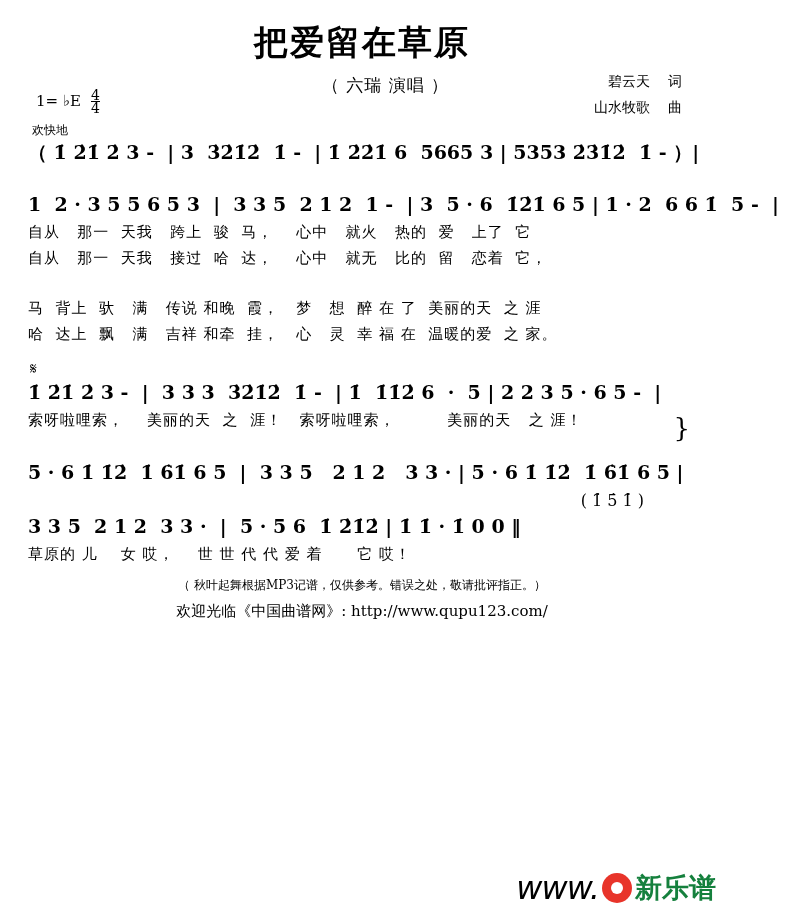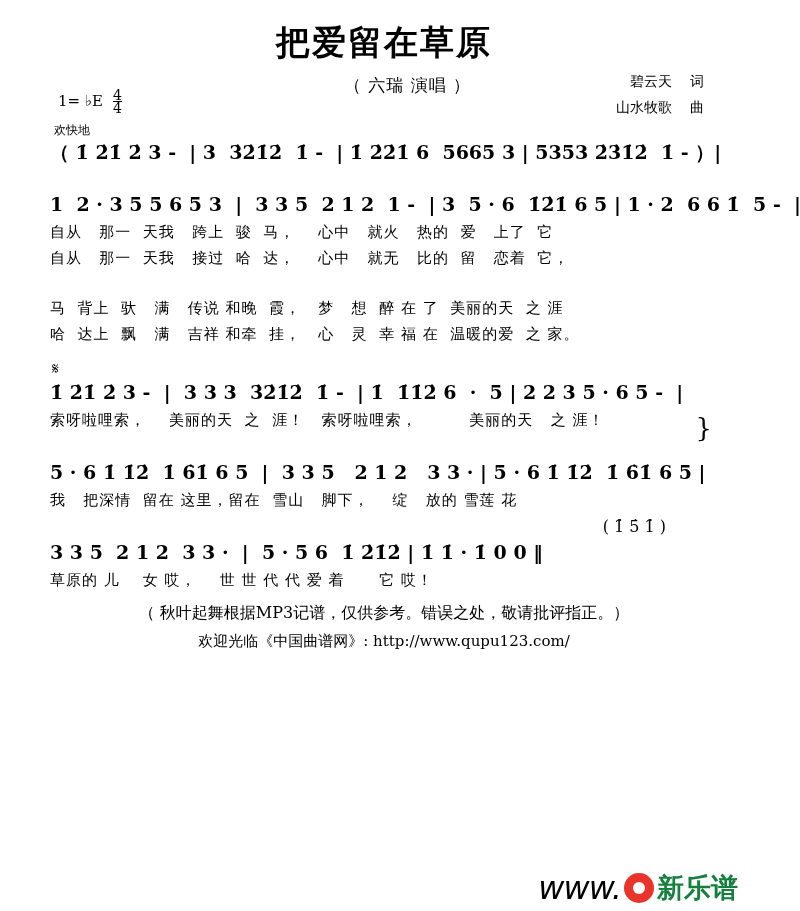--- a/index.html
+++ b/index.html
@@ -12,21 +12,20 @@
     height: 911px;
     position: relative;
     font-family: "DejaVu Sans", "Liberation Sans", sans-serif;
     color: #000000;
     overflow: hidden;
   }
   .sheet {
     position: relative;
     width: 724px;
     height: 911px;
-    margin-left: 22px;
   }
   .title {
     text-align: center;
     font-family: "DejaVu Serif", "Liberation Serif", serif;
     font-weight: bold;
     font-size: 34px;
     letter-spacing: 2px;
     padding-top: 20px;
   }
   .subtitle {
@@ -105,21 +104,21 @@
     font-size: 26px;
   }
   .bracket-note {
     position: absolute;
     right: 52px;
     font-size: 16px;
     font-family: "DejaVu Serif", "Liberation Serif", serif;
   }
   .footnote {
     text-align: center;
-    font-size: 16px;
+    font-size: 12px;
     font-family: "DejaVu Serif", "Liberation Serif", serif;
     margin-top: 10px;
   }
   .weblink {
     text-align: center;
     font-size: 15px;
     font-family: "DejaVu Serif", "Liberation Serif", serif;
     margin-top: 8px;
   }
   .watermark {
@@ -207,21 +206,20 @@
 
   <div class="system sysgroup" style="margin-top:30px">
     <div class="seg-mark" style="top:-18px">𝄋</div>
     <div class="noteline">1̇ 2̇1̇ 2̇ 3 -  |  3 3 3  3̇2̇1̇2̇  1̇ -  | 1̇  1̇1̇2̇ 6  ·  5 | 2 2 3 5 · 6 5 -  |</div>
     <div class="lyricline">索呀啦哩索，    美丽的天  之  涯！   索呀啦哩索，         美丽的天   之 涯！</div>
     <div class="brace" style="top:36px">}</div>
   </div>
 
   <div class="system sysgroup" style="margin-top:24px">
     <div class="noteline">5 · 6 1̇ 1̇2̇  1̇ 6̇1̇ 6 5  |  3 3 5   2 1 2   3 3 · | 5 · 6 1̇ 1̇2̇  1̇ 6̇1̇ 6 5 |</div>
-    <div class="lyricline">我   把深情  留在 这里，留在  雪山   脚下，    绽   放的 雪莲 花</div>
   </div>
 
 
   <div class="system sysgroup" style="margin-top:24px">
     <div class="bracket-note" style="top:-20px">( 1̇ 5̇ 1̇ )</div>
     <div class="noteline">3 3 5  2 1 2  3 3 ·  |  5 · 5 6  1̇ 2̇1̇2̇ | 1̇ 1̇ · 1̇ 0 0 ‖</div>
     <div class="lyricline">草原的 儿    女 哎，    世 世 代 代 爱 着      它 哎！</div>
   </div>
 
   <div class="footnote">（ 秋叶起舞根据MP3记谱，仅供参考。错误之处，敬请批评指正。）</div>

